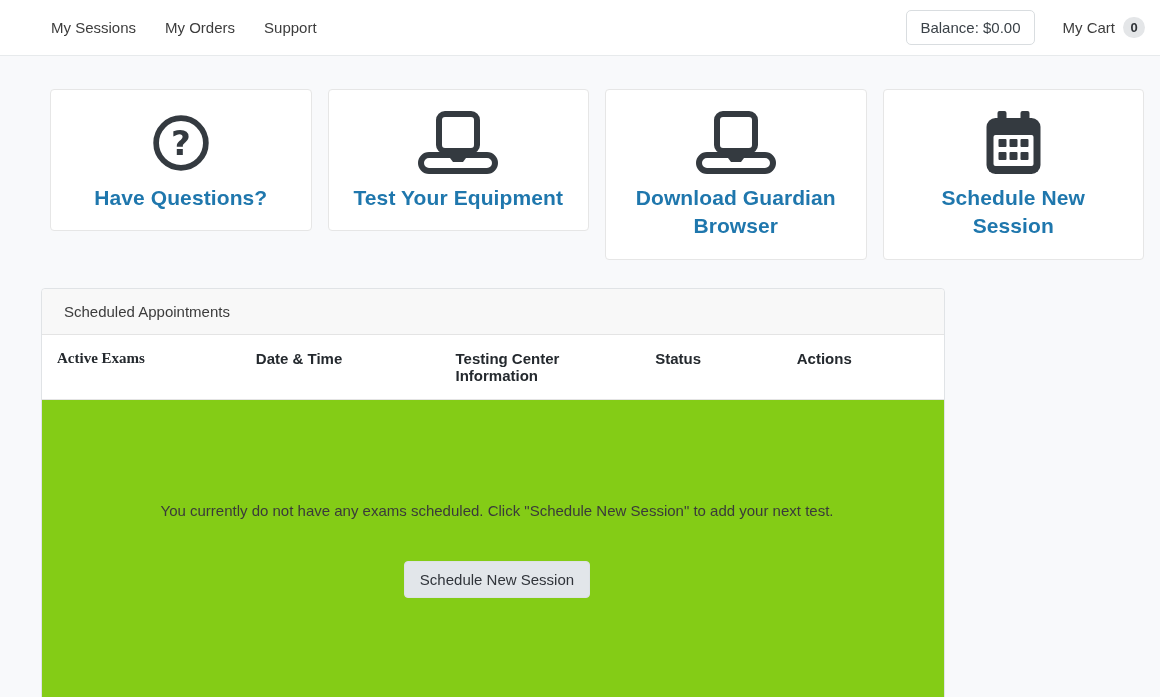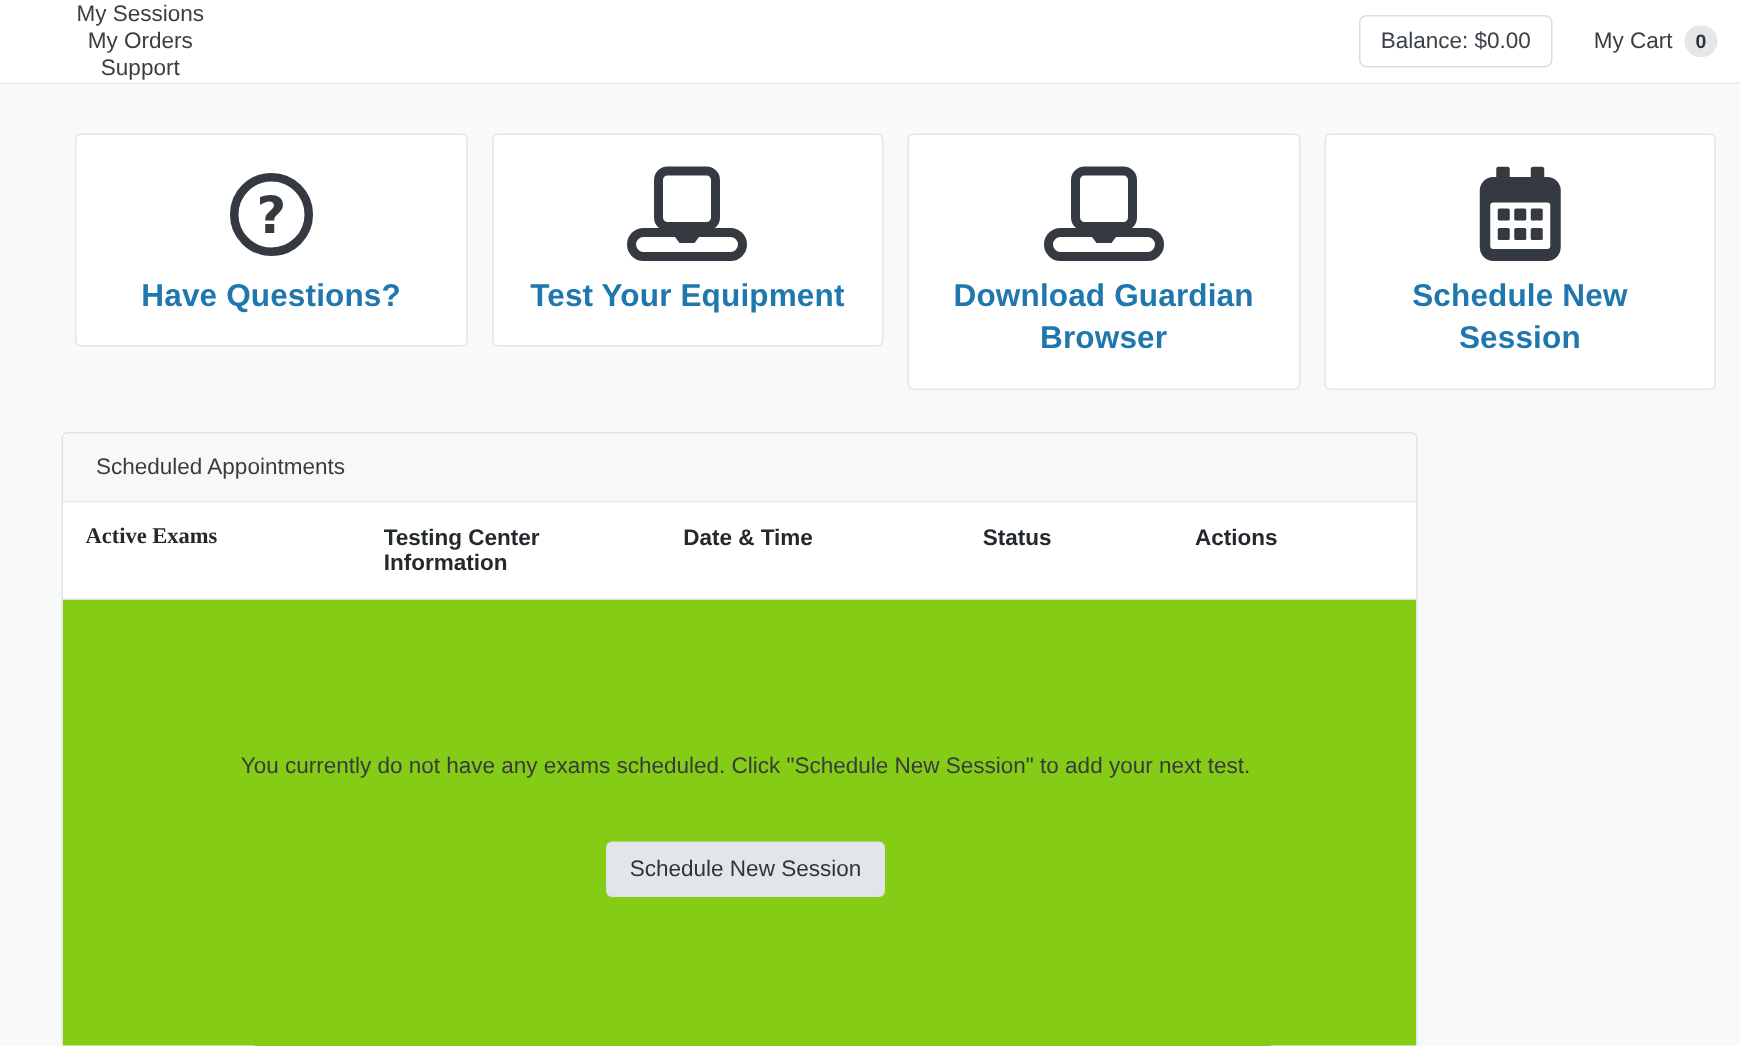--- a/index.html
+++ b/index.html
@@ -9,21 +9,21 @@
     font-family:"Liberation Sans", sans-serif;
     color:#3d3d3d;
   }
 
   
   .topnav {
     height:56px; background:#ffffff; border-bottom:1px solid #e7eaec;
     display:flex; align-items:center; justify-content:space-between;
     padding:0 15px 0 51px;
   }
-  .nav-links { display:flex; gap:1px; align-items:center;flex-direction:column; }
+  .nav-links { display:flex; gap:29px; align-items:center; }
   .nav-link { font-size:15px; color:#3d3d3d; cursor:pointer; text-decoration:none; }
   .nav-right { display:flex; align-items:center; gap:28px;padding-left:36px; }
   .balance-btn {
     border:1px solid #d9dde0; border-radius:5px; background:#ffffff;
     padding:8px 13px; font-size:15px; color:#3b4248; cursor:pointer;
     font-family:"Liberation Sans", sans-serif;
   }
   .cart { display:flex; align-items:center; gap:8px; font-size:15px; color:#3d3d3d; cursor:pointer; }
   .cart-badge {
     background:#e4e6e8; border-radius:11px; min-width:22px; height:21px;
@@ -144,22 +144,22 @@
     <div class="card-label">Schedule New Session</div>
   </div>
 
 </div>
 
 <div class="panel">
   <div class="panel-header">Scheduled Appointments</div>
 
   <div class="table-header">
     <div class="th c1">Active Exams</div>
+    <div class="th c3">Date &amp; Time</div>
     <div class="th c2">Testing Center Information</div>
-    <div class="th c3">Date &amp; Time</div>
     <div class="th c4">Status</div>
     <div class="th c5">Actions</div>
   </div>
 
   <div class="table-body">
     <div class="empty-wrap">
       <div class="empty-message">You currently do not have any exams scheduled. Click "Schedule New Session" to add your next test.</div>
       <button class="schedule-btn">Schedule New Session</button>
     </div>
   </div>

